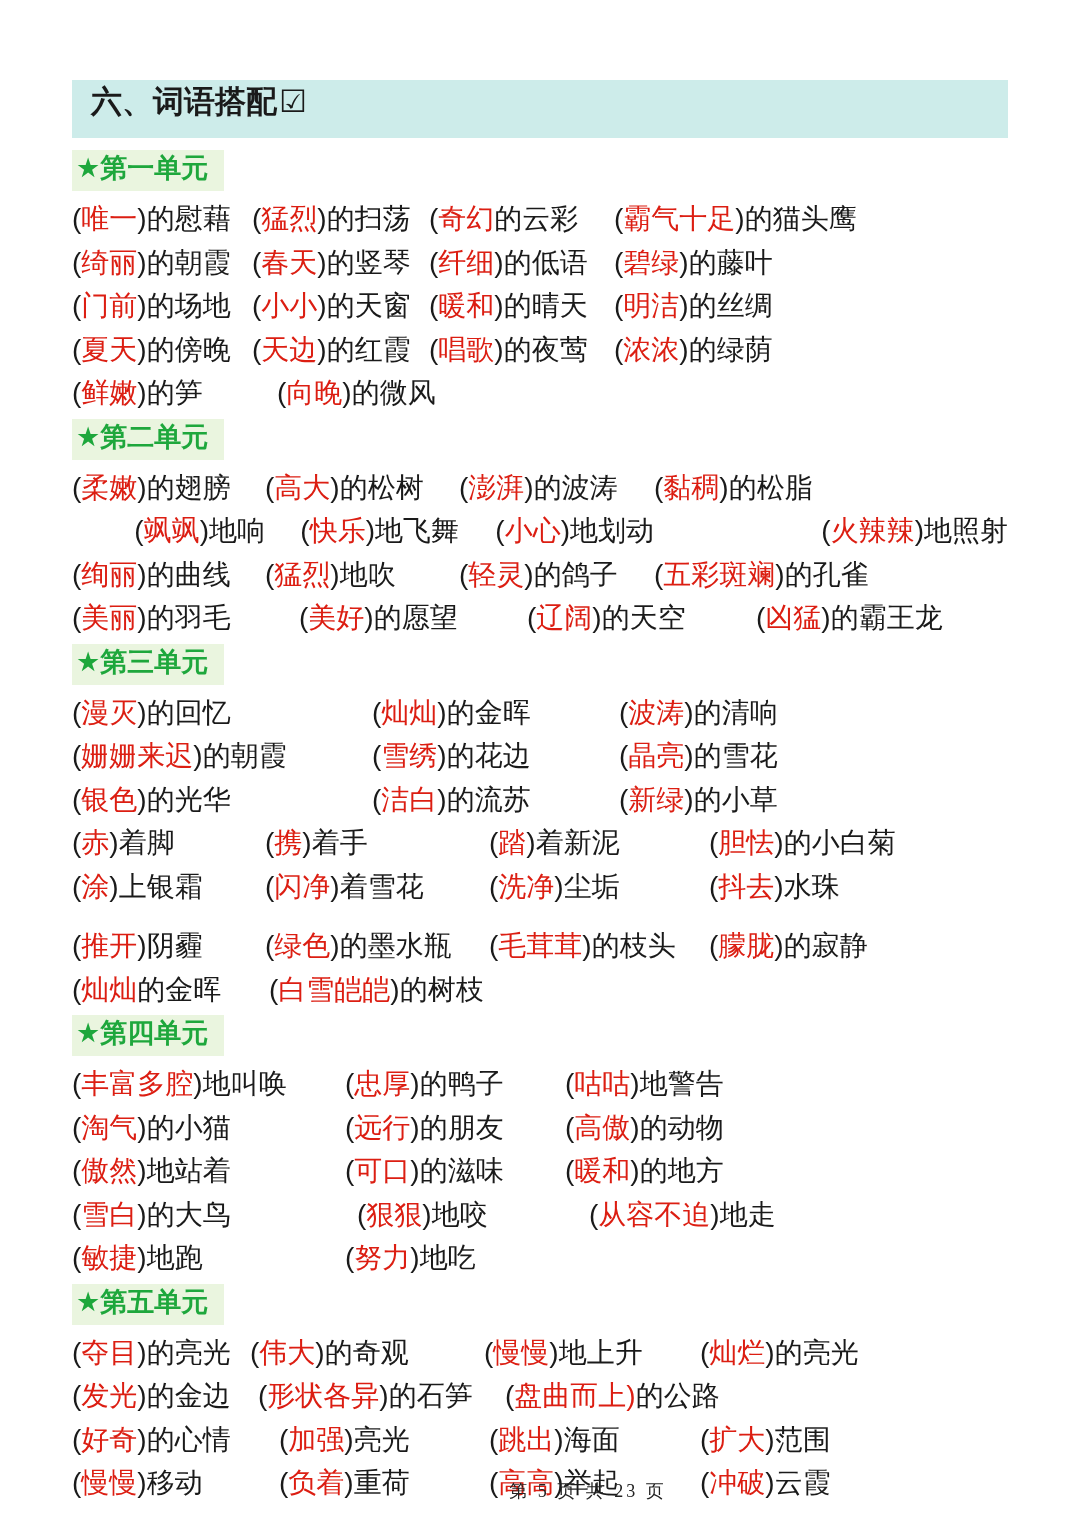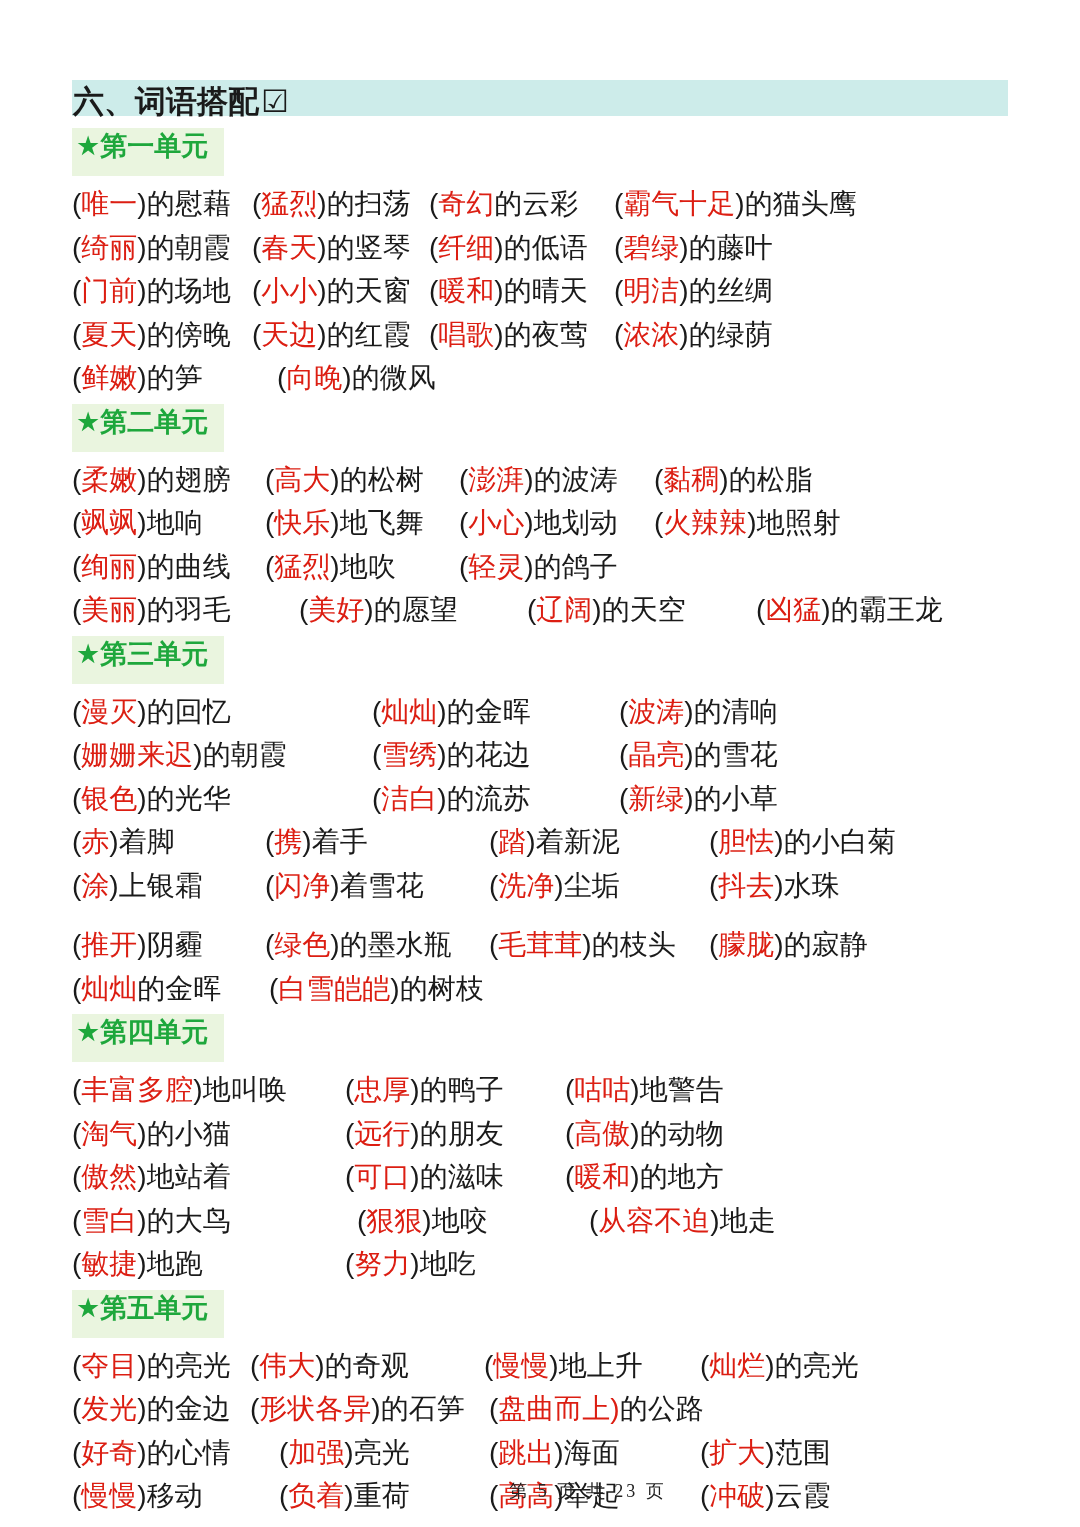--- a/index.html
+++ b/index.html
@@ -8,34 +8,34 @@
     box-sizing:border-box;
     width:1080px;height:1527px;
     padding:80px 72px 0 72px;
     background:#ffffff;
     font-family:"Liberation Sans","DejaVu Sans",sans-serif;
     color:#1a1a1a;
     overflow:hidden;
   }
   .title-band{
     background:var(--title-bg,#cdecea);
-    height:36px;line-height:44px;
+    height:58px;line-height:44px;
     font-size:31px;font-weight:bold;
-    padding-left:1px;
+    padding-left:19px;
     margin:0 0 12px 0;
     white-space:nowrap;
   }
   .title-band .chk{font-weight:normal;margin-left:2px;}
   .unit-band{
     display:table;
     background:var(--unit-bg,#eaf5df);
     color:var(--green,#1ea73c);
     font-size:27px;font-weight:bold;
     height:36px;line-height:36px;
-    padding:0 16px 12px 4px;
+    padding:0 16px 5px 4px;
     margin:4px 0 6px 0;
     white-space:nowrap;
   }
   .row{
     display:grid;
     font-size:28px;
     line-height:43.5px;
     white-space:nowrap;
   }
   .item{display:block;}
@@ -88,30 +88,31 @@
         <span class="item"><span>(</span><span class="red">鲜嫩</span><span>)的笋</span></span>
         <span class="item"><span>(</span><span class="red">向晚</span><span>)的微风</span></span>
       </div>
       <div class="unit-band">★第二单元</div>
       <div class="row" style="grid-template-columns: 193px 194px 195px auto;">
         <span class="item"><span>(</span><span class="red">柔嫩</span><span>)的翅膀</span></span>
         <span class="item"><span>(</span><span class="red">高大</span><span>)的松树</span></span>
         <span class="item"><span>(</span><span class="red">澎湃</span><span>)的波涛</span></span>
         <span class="item"><span>(</span><span class="red">黏稠</span><span>)的松脂</span></span>
       </div>
-      <div class="row" style="grid-template-columns: 193px 194px 195px auto;">
+      <div class="row" style="grid-template-columns: 193px 194px 195px auto; text-align: right;">
         <span class="item"><span>(</span><span class="red">飒飒</span><span>)地响</span></span>
         <span class="item"><span>(</span><span class="red">快乐</span><span>)地飞舞</span></span>
         <span class="item"><span>(</span><span class="red">小心</span><span>)地划动</span></span>
         <span class="item"><span>(</span><span class="red">火辣辣</span><span>)地照射</span></span>
       </div>
       <div class="row" style="grid-template-columns: 193px 194px 195px auto;">
         <span class="item"><span>(</span><span class="red">绚丽</span><span>)的曲线</span></span>
         <span class="item"><span>(</span><span class="red">猛烈</span><span>)地吹</span></span>
         <span class="item"><span>(</span><span class="red">轻灵</span><span>)的鸽子</span></span>
+        <span class="item"><span>(</span><span class="red">五彩斑斓</span><span>)的孔雀</span></span>
       </div>
       <div class="row" style="grid-template-columns: 193px 194px 195px auto; gap: 34px;">
         <span class="item"><span>(</span><span class="red">美丽</span><span>)的羽毛</span></span>
         <span class="item"><span>(</span><span class="red">美好</span><span>)的愿望</span></span>
         <span class="item"><span>(</span><span class="red">辽阔</span><span>)的天空</span></span>
         <span class="item"><span>(</span><span class="red">凶猛</span><span>)的霸王龙</span></span>
       </div>
       <div class="unit-band">★第三单元</div>
       <div class="row" style="grid-template-columns: 300px 247px auto;">
         <span class="item"><span>(</span><span class="red">漫灭</span><span>)的回忆</span></span>
@@ -175,21 +176,21 @@
         <span class="item"><span>(</span><span class="red">敏捷</span><span>)地跑</span></span>
         <span class="item"><span>(</span><span class="red">努力</span><span>)地吃</span></span>
       </div>
       <div class="unit-band">★第五单元</div>
       <div class="row" style="grid-template-columns: 178px 234px 216px auto;">
         <span class="item"><span>(</span><span class="red">夺目</span><span>)的亮光</span></span>
         <span class="item"><span>(</span><span class="red">伟大</span><span>)的奇观</span></span>
         <span class="item"><span>(</span><span class="red">慢慢</span><span>)地上升</span></span>
         <span class="item"><span>(</span><span class="red">灿烂</span><span>)的亮光</span></span>
       </div>
-      <div class="row" style="grid-template-columns: 178px 239px auto;">
+      <div class="row" style="grid-template-columns: 178px 239px auto; gap: 8px;">
         <span class="item"><span>(</span><span class="red">发光</span><span>)的金边</span></span>
         <span class="item"><span>(</span><span class="red">形状各异</span><span>)的石笋</span></span>
         <span class="item"><span>(</span><span class="red">盘曲而上)</span><span>的公路</span></span>
       </div>
       <div class="row" style="grid-template-columns: 207px 210px 211px auto;">
         <span class="item"><span>(</span><span class="red">好奇</span><span>)的心情</span></span>
         <span class="item"><span>(</span><span class="red">加强</span><span>)亮光</span></span>
         <span class="item"><span>(</span><span class="red">跳出</span><span>)海面</span></span>
         <span class="item"><span>(</span><span class="red">扩大</span><span>)范围</span></span>
       </div>

